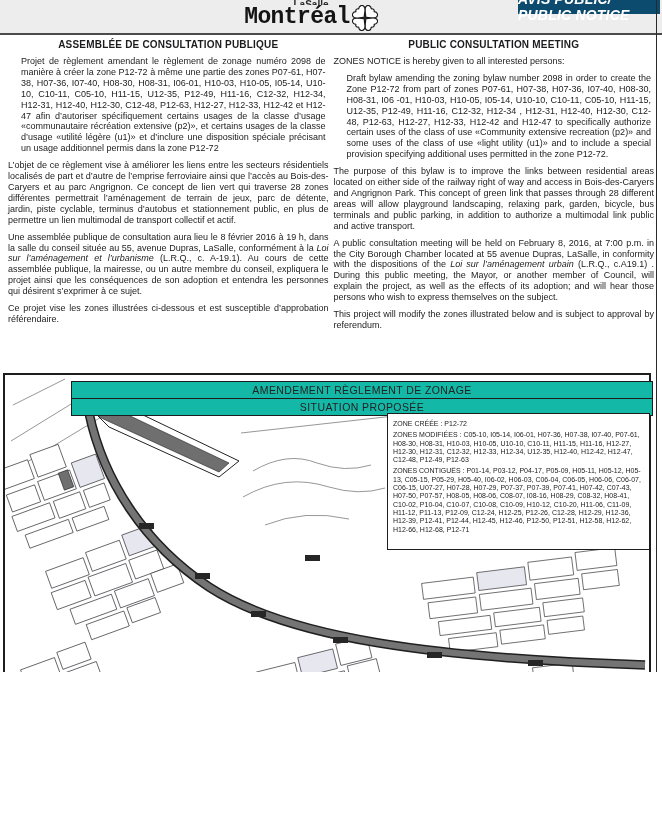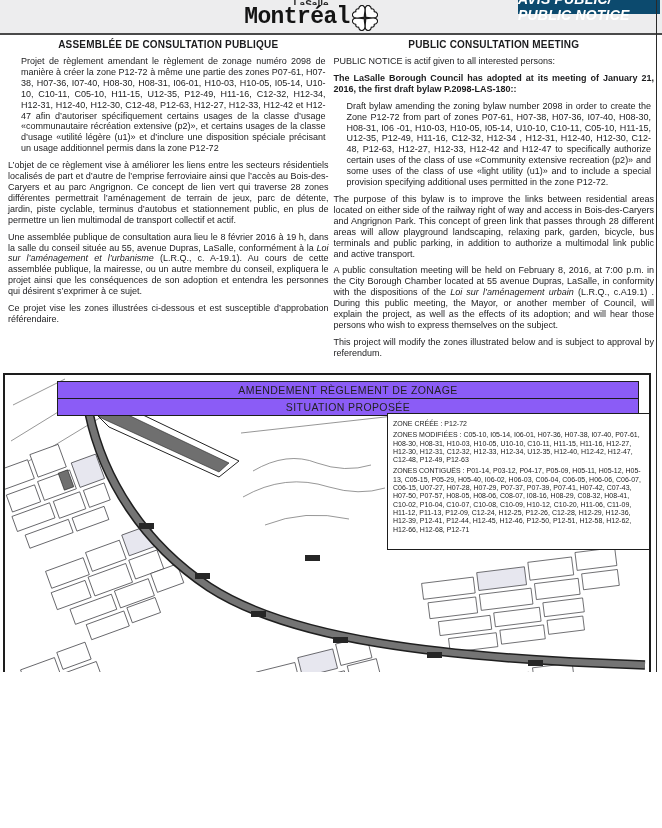--- a/index.html
+++ b/index.html
@@ -21,22 +21,22 @@
   .col{flex:1;min-width:0;}
   .col h2{margin:2px 0 5px 0;font-size:10px;text-align:center;letter-spacing:.2px;}
   .col p{margin:6px 0;font-size:9px;line-height:10.9px;text-align:justify;}
   .col p.bold{font-weight:bold;}
   .col p.indent{margin-left:13px;margin-right:3px;}
   .col i{font-style:italic;}
   
   .map-frame{position:absolute;left:3px;top:373px;width:648px;height:452px;
              border:2px solid #1d1d1d;box-sizing:border-box;background:#ffffff;}
   .map-svg{position:absolute;left:0;top:0;width:644px;height:448px;}
-  .map-title-box{position:absolute;left:52px;top:6px;width:582px;border:1.5px solid #1d1d1d;
-                 background:#8b5cf6;box-sizing:border-box;}
+  .map-title-box{position:absolute;left:66px;top:6px;width:582px;border:1.5px solid #1d1d1d;
+                 background:#14b8a6;box-sizing:border-box;}
   .map-title1,.map-title2{height:16px;line-height:16px;text-align:center;font-size:10.5px;
                  letter-spacing:.4px;color:#222;}
   .map-title1{border-bottom:1px solid #1d1d1d;}
   .map-info{position:absolute;left:382px;top:38px;width:263px;height:137px;border:1.5px solid #1d1d1d;
             background:#ffffff;box-sizing:border-box;padding:3px 5px;overflow:hidden;}
   .map-info p{margin:3px 0;font-size:7px;line-height:8.3px;color:#222;text-align:left;}
   .legend{position:absolute;left:434px;top:388px;width:160px;height:57px;border:1.5px solid #1d1d1d;
           background:#ffffff;box-sizing:border-box;padding:2px 6px 0 6px;}
   .legend-title{text-align:center;font-weight:bold;font-size:9px;letter-spacing:.5px;margin-bottom:2px;}
   .legend-row{display:flex;align-items:center;height:14px;}
@@ -82,22 +82,21 @@
   <div class="columns">
     <div class="col">
       <h2>ASSEMBLÉE DE CONSULTATION PUBLIQUE</h2>
       <p class="indent">Projet de règlement amendant le règlement de zonage numéro 2098 de manière à créer la zone P12-72 à même une partie des zones P07-61, H07-38, H07-36, I07-40, H08-30, H08-31, I06-01, H10-03, H10-05, I05-14, U10-10, C10-11, C05-10, H11-15, U12-35, P12-49, H11-16, C12-32, H12-34, H12-31, H12-40, H12-30, C12-48, P12-63, H12-27, H12-33, H12-42 et H12-47 afin d’autoriser spécifiquement certains usages de la classe d’usage «communautaire récréation extensive (p2)», et certains usages de la classe d’usage «utilité légère (u1)» et d’inclure une disposition spéciale précisant un usage additionnel permis dans la zone P12-72</p>
       <p>L’objet de ce règlement vise à améliorer les liens entre les secteurs résidentiels localisés de part et d’autre de l’emprise ferroviaire ainsi que l’accès au Bois-des-Caryers et au parc Angrignon. Ce concept de lien vert qui traverse 28 zones différentes permettrait l’aménagement de terrain de jeux, parc de détente, jardin, piste cyclable, terminus d’autobus et stationnement public, en plus de permettre un lien multimodal de transport collectif et actif.</p>
       <p><span>Une assemblée publique de consultation aura lieu le 8 février 2016 à 19 h, dans la salle du conseil située au 55, avenue Dupras, LaSalle, conformément à la </span><i>Loi sur l’aménagement et l’urbanisme</i><span> (L.R.Q., c. A-19.1). Au cours de cette assemblée publique, la mairesse, ou un autre membre du conseil, expliquera le projet ainsi que les conséquences de son adoption et entendra les personnes qui désirent s’exprimer à ce sujet.</span></p>
       <p>Ce projet vise les zones illustrées ci-dessous et est susceptible d’approbation référendaire.</p>
     </div>
     <div class="col">
       <h2>PUBLIC CONSULTATION MEETING</h2>
-      <p>PUBLIC NOTICE is actif given to all interested persons:</p>
-      <p class="bold">The LaSalle Borough Council has adopted at its meeting of January 21, 2016, the first draft bylaw P.2098-LAS-180::</p>
+      <p>ZONES NOTICE is hereby given to all interested persons:</p>
       <p class="indent">Draft bylaw amending the zoning bylaw number 2098 in order to create the Zone P12-72 from part of zones P07-61, H07-38, H07-36, I07-40, H08-30, H08-31, I06 -01, H10-03, H10-05, I05-14, U10-10, C10-11, C05-10, H11-15, U12-35, P12-49, H11-16, C12-32, H12-34 , H12-31, H12-40, H12-30, C12-48, P12-63, H12-27, H12-33, H12-42 and H12-47 to specifically authorize certain uses of the class of use «Community extensive recreation (p2)» and some uses of the class of use «light utility (u1)» and to include a special provision specifying additional uses permitted in the zone P12-72.</p>
       <p>The purpose of this bylaw is to improve the links between residential areas located on either side of the railway right of way and access in Bois-des-Caryers and Angrignon Park. This concept of green link that passes through 28 different areas will allow playground landscaping, relaxing park, garden, bicycle, bus terminals and public parking, in addition to authorize a multimodal link public and active transport.</p>
       <p><span>A public consultation meeting will be held on February 8, 2016, at 7:00 p.m. in the City Borough Chamber located at 55 avenue Dupras, LaSalle, in conformity with the dispositions of the </span><i>Loi sur l’aménagement urbain</i><span> (L.R.Q., c.A19.1) . During this public meeting, the Mayor, or another member of Council, will explain the project, as well as the effects of its adoption; and will hear those persons who wish to express themselves on the subject.</span></p>
       <p>This project will modify the zones illustrated below and is subject to approval by referendum.</p>
     </div>
   </div>
 
   <div class="map-frame">
 
     <svg class="map-svg" viewBox="0 0 644 448">

